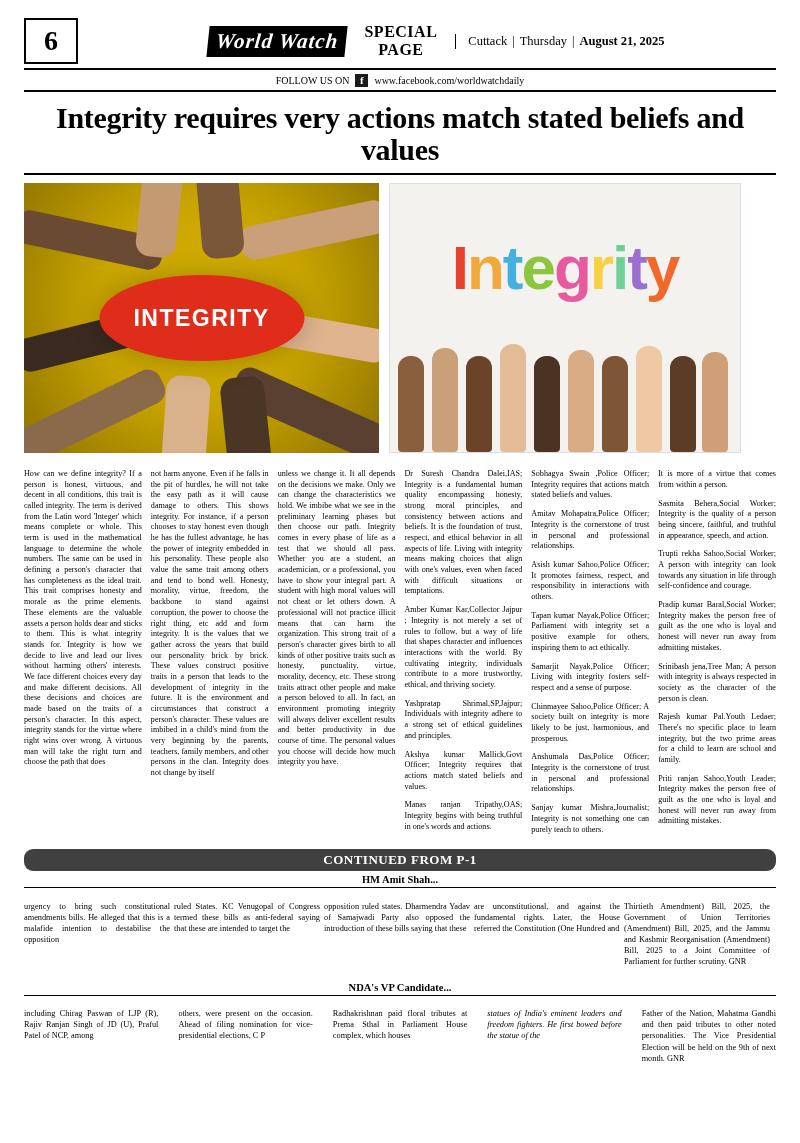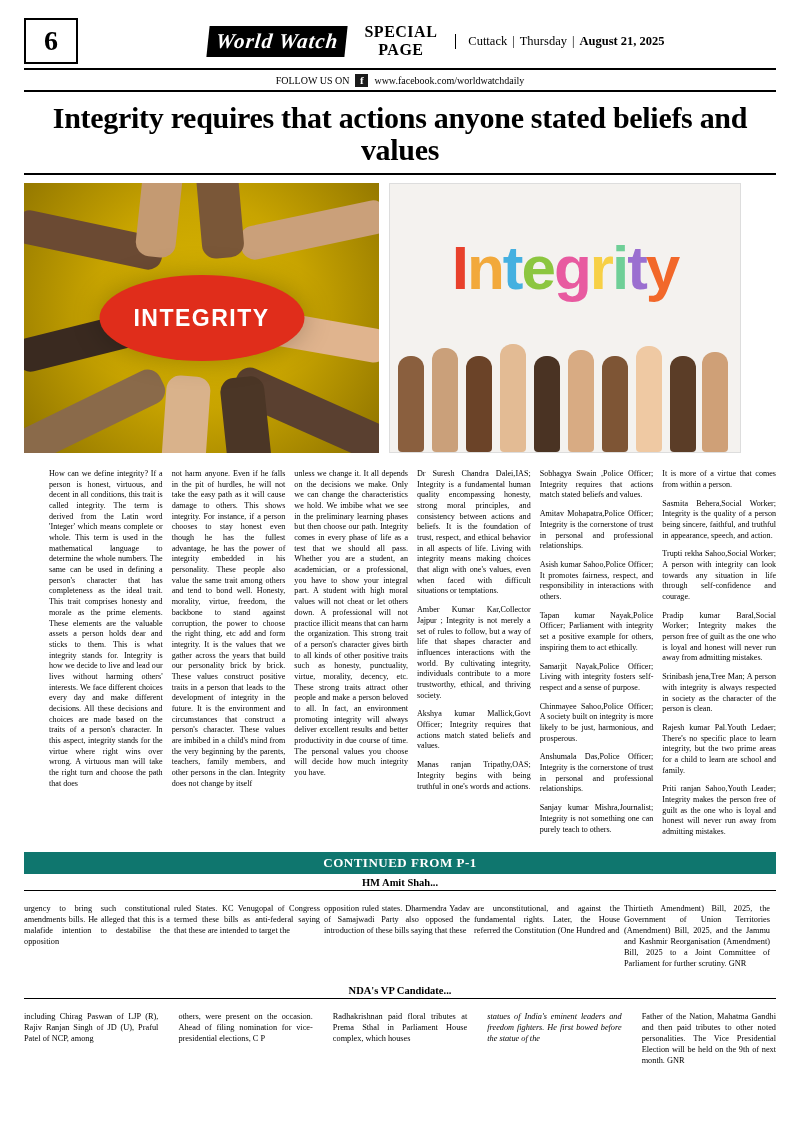--- a/index.html
+++ b/index.html
@@ -123,25 +123,26 @@
   .word span { display:inline-block; }
   .hands-row {
     position:absolute; bottom:0; left:0; right:0; height:112px;
   }
   .hand {
     position:absolute; bottom:0; width:26px; height:96px;
     border-radius: 12px 12px 4px 4px;
   }
   
   .continued {
-    background:#0f766e; color:#fff;
+    background:#404040; color:#fff;
     text-align:center; font-weight:bold; font-size:13px;
     letter-spacing:.5px;
     padding: 3px 0;
     margin-top: 6px;
+    border-radius: 9px;
   }
   .sub-head {
     text-align:center; font-weight:bold; font-size:10.5px;
     padding: 3px 0 2px 0;
     border-bottom: 1px solid #000;
   }
 </style>
 </head>
 <body>
 
@@ -160,21 +161,21 @@
       <span>Cuttack</span><span class="sep">|</span><span>Thursday</span><span class="sep">|</span><b>August 21, 2025</b>
     </div>
   </div>
 
   <div class="followbar">
     <span>FOLLOW US ON</span>
     <span class="fb-icon">f</span>
     <span>www.facebook.com/worldwatchdaily</span>
   </div>
 
-  <div class="headline">Integrity requires that actions anyone stated beliefs and values</div>
+  <div class="headline">Integrity requires very actions match stated beliefs and values</div>
 
   <div class="images">
     <div class="img-left">
 
       <div class="arm" style="left:-10px; top:40px; width:150px; height:34px; background:#6b4a33; transform:rotate(12deg);"></div>
       <div class="arm" style="left:-10px; top:140px; width:150px; height:34px; background:#3a2a20; transform:rotate(-14deg);"></div>
       <div class="arm" style="left:-14px; top:215px; width:160px; height:36px; background:#8a6a4a; transform:rotate(-26deg);"></div>
       <div class="arm" style="right:-10px; top:30px; width:150px; height:34px; background:#caa07a; transform:rotate(-12deg);"></div>
       <div class="arm" style="right:-10px; top:135px; width:150px; height:34px; background:#e0b48e; transform:rotate(10deg);"></div>
       <div class="arm" style="right:-14px; top:212px; width:165px; height:38px; background:#5a4030; transform:rotate(24deg);"></div>
@@ -198,37 +199,38 @@
         <div class="hand" style="left:144px;background:#4a3323;"></div>
         <div class="hand" style="left:178px;background:#d8ab83; height:102px;"></div>
         <div class="hand" style="left:212px;background:#7e5535;"></div>
         <div class="hand" style="left:246px;background:#efc9a3; height:106px;"></div>
         <div class="hand" style="left:280px;background:#5b3d27;"></div>
         <div class="hand" style="left:312px;background:#cfa077; height:100px;"></div>
       </div>
     </div>
   </div>
 
-  <div style="display:flex; gap:9px; margin-top:8px;margin-left:25px;">
+  <div style="display:flex; gap:9px; margin-top:8px;">
 
     <div style="width:121px; font-size:8.1px; line-height:1.32; text-align:justify;">
       <p>How can we define integrity? If a person is honest, virtuous, and decent in all conditions, this trait is called integrity. The term is derived from the Latin word 'Integer' which means complete or whole. This term is used in the mathematical language to determine the whole numbers. The same can be used in defining a person's character that has completeness as the ideal trait. This trait comprises honesty and morale as the prime elements. These elements are the valuable assets a person holds dear and sticks to them. This is what integrity stands for. Integrity is how we decide to live and lead our lives without harming others' interests. We face different choices every day and make different decisions. All these decisions and choices are made based on the traits of a person's character. In this aspect, integrity stands for the virtue where right wins over wrong. A virtuous man will take the right turn and choose the path that does</p>
     </div>
 
     <div style="width:121px; font-size:8.1px; line-height:1.32; text-align:justify;">
       <p>not harm anyone. Even if he falls in the pit of hurdles, he will not take the easy path as it will cause damage to others. This shows integrity. For instance, if a person chooses to stay honest even though he has the fullest advantage, he has the power of integrity embedded in his personality. These people also value the same trait among others and tend to bond well. Honesty, morality, virtue, freedom, the backbone to stand against corruption, the power to choose the right thing, etc add and form integrity. It is the values that we gather across the years that build our personality brick by brick. These values construct positive traits in a person that leads to the development of integrity in the future. It is the environment and circumstances that construct a person's character. These values are imbibed in a child's mind from the very beginning by the parents, teachers, family members, and other persons in the clan. Integrity does not change by itself</p>
     </div>
 
     <div style="width:121px; font-size:8.1px; line-height:1.32; text-align:justify;">
       <p>unless we change it. It all depends on the decisions we make. Only we can change the characteristics we hold. We imbibe what we see in the preliminary learning phases but then choose our path. Integrity comes in every phase of life as a test that we should all pass. Whether you are a student, an academician, or a professional, you have to show your integral part. A student with high moral values will not cheat or let others down. A professional will not practice illicit means that can harm the organization. This strong trait of a person's character gives birth to all kinds of other positive traits such as honesty, punctuality, virtue, morality, decency, etc. These strong traits attract other people and make a person beloved to all. In fact, an environment promoting integrity will always deliver excellent results and better productivity in due course of time. The personal values you choose will decide how much integrity you have.</p>
     </div>
 
     <div style="width:121px; font-size:8.1px; line-height:1.32; text-align:justify;">
       <p><span class="b">Dr Suresh Chandra Dalei,IAS;</span><span> Integrity is a fundamental human quality encompassing honesty, strong moral principles, and consistency between actions and beliefs. It is the foundation of trust, respect, and ethical behavior in all aspects of life. Living with integrity means making choices that align with one's values, even when faced with difficult situations or temptations.</span></p>
       <p><span class="b">Amber Kumar Kar,Collector Jajpur ;</span><span> Integrity is not merely a set of rules to follow, but a way of life that shapes character and influences interactions with the world. By cultivating integrity, individuals contribute to a more trustworthy, ethical, and thriving society.</span></p>
+      <p><span class="b">Yashpratap Shrimal,SP,Jajpur;</span><span> Individuals with integrity adhere to a strong set of ethical guidelines and principles.</span></p>
       <p><span class="b">Akshya kumar Mallick,Govt Officer;</span><span> Integrity requires that actions match stated beliefs and values.</span></p>
       <p><span class="b">Manas ranjan Tripathy,OAS;</span><span> Integrity begins with being truthful in one's words and actions.</span></p>
     </div>
 
     <div style="width:121px; font-size:8.1px; line-height:1.32; text-align:justify;">
       <p><span class="b">Sobhagya Swain ,Police Officer;</span><span> Integrity requires that actions match stated beliefs and values.</span></p>
       <p><span class="b">Amitav Mohapatra,Police Officer;</span><span> Integrity is the cornerstone of trust in personal and professional relationships.</span></p>
       <p><span class="b">Asish kumar Sahoo,Police Officer;</span><span> It promotes fairness, respect, and responsibility in interactions with others.</span></p>
       <p><span class="b">Tapan kumar Nayak,Police Officer;</span><span> Parliament with integrity set a positive example for others, inspiring them to act ethically.</span></p>
       <p><span class="b">Samarjit Nayak,Police Officer;</span><span> Living with integrity fosters self-respect and a sense of purpose.</span></p>

